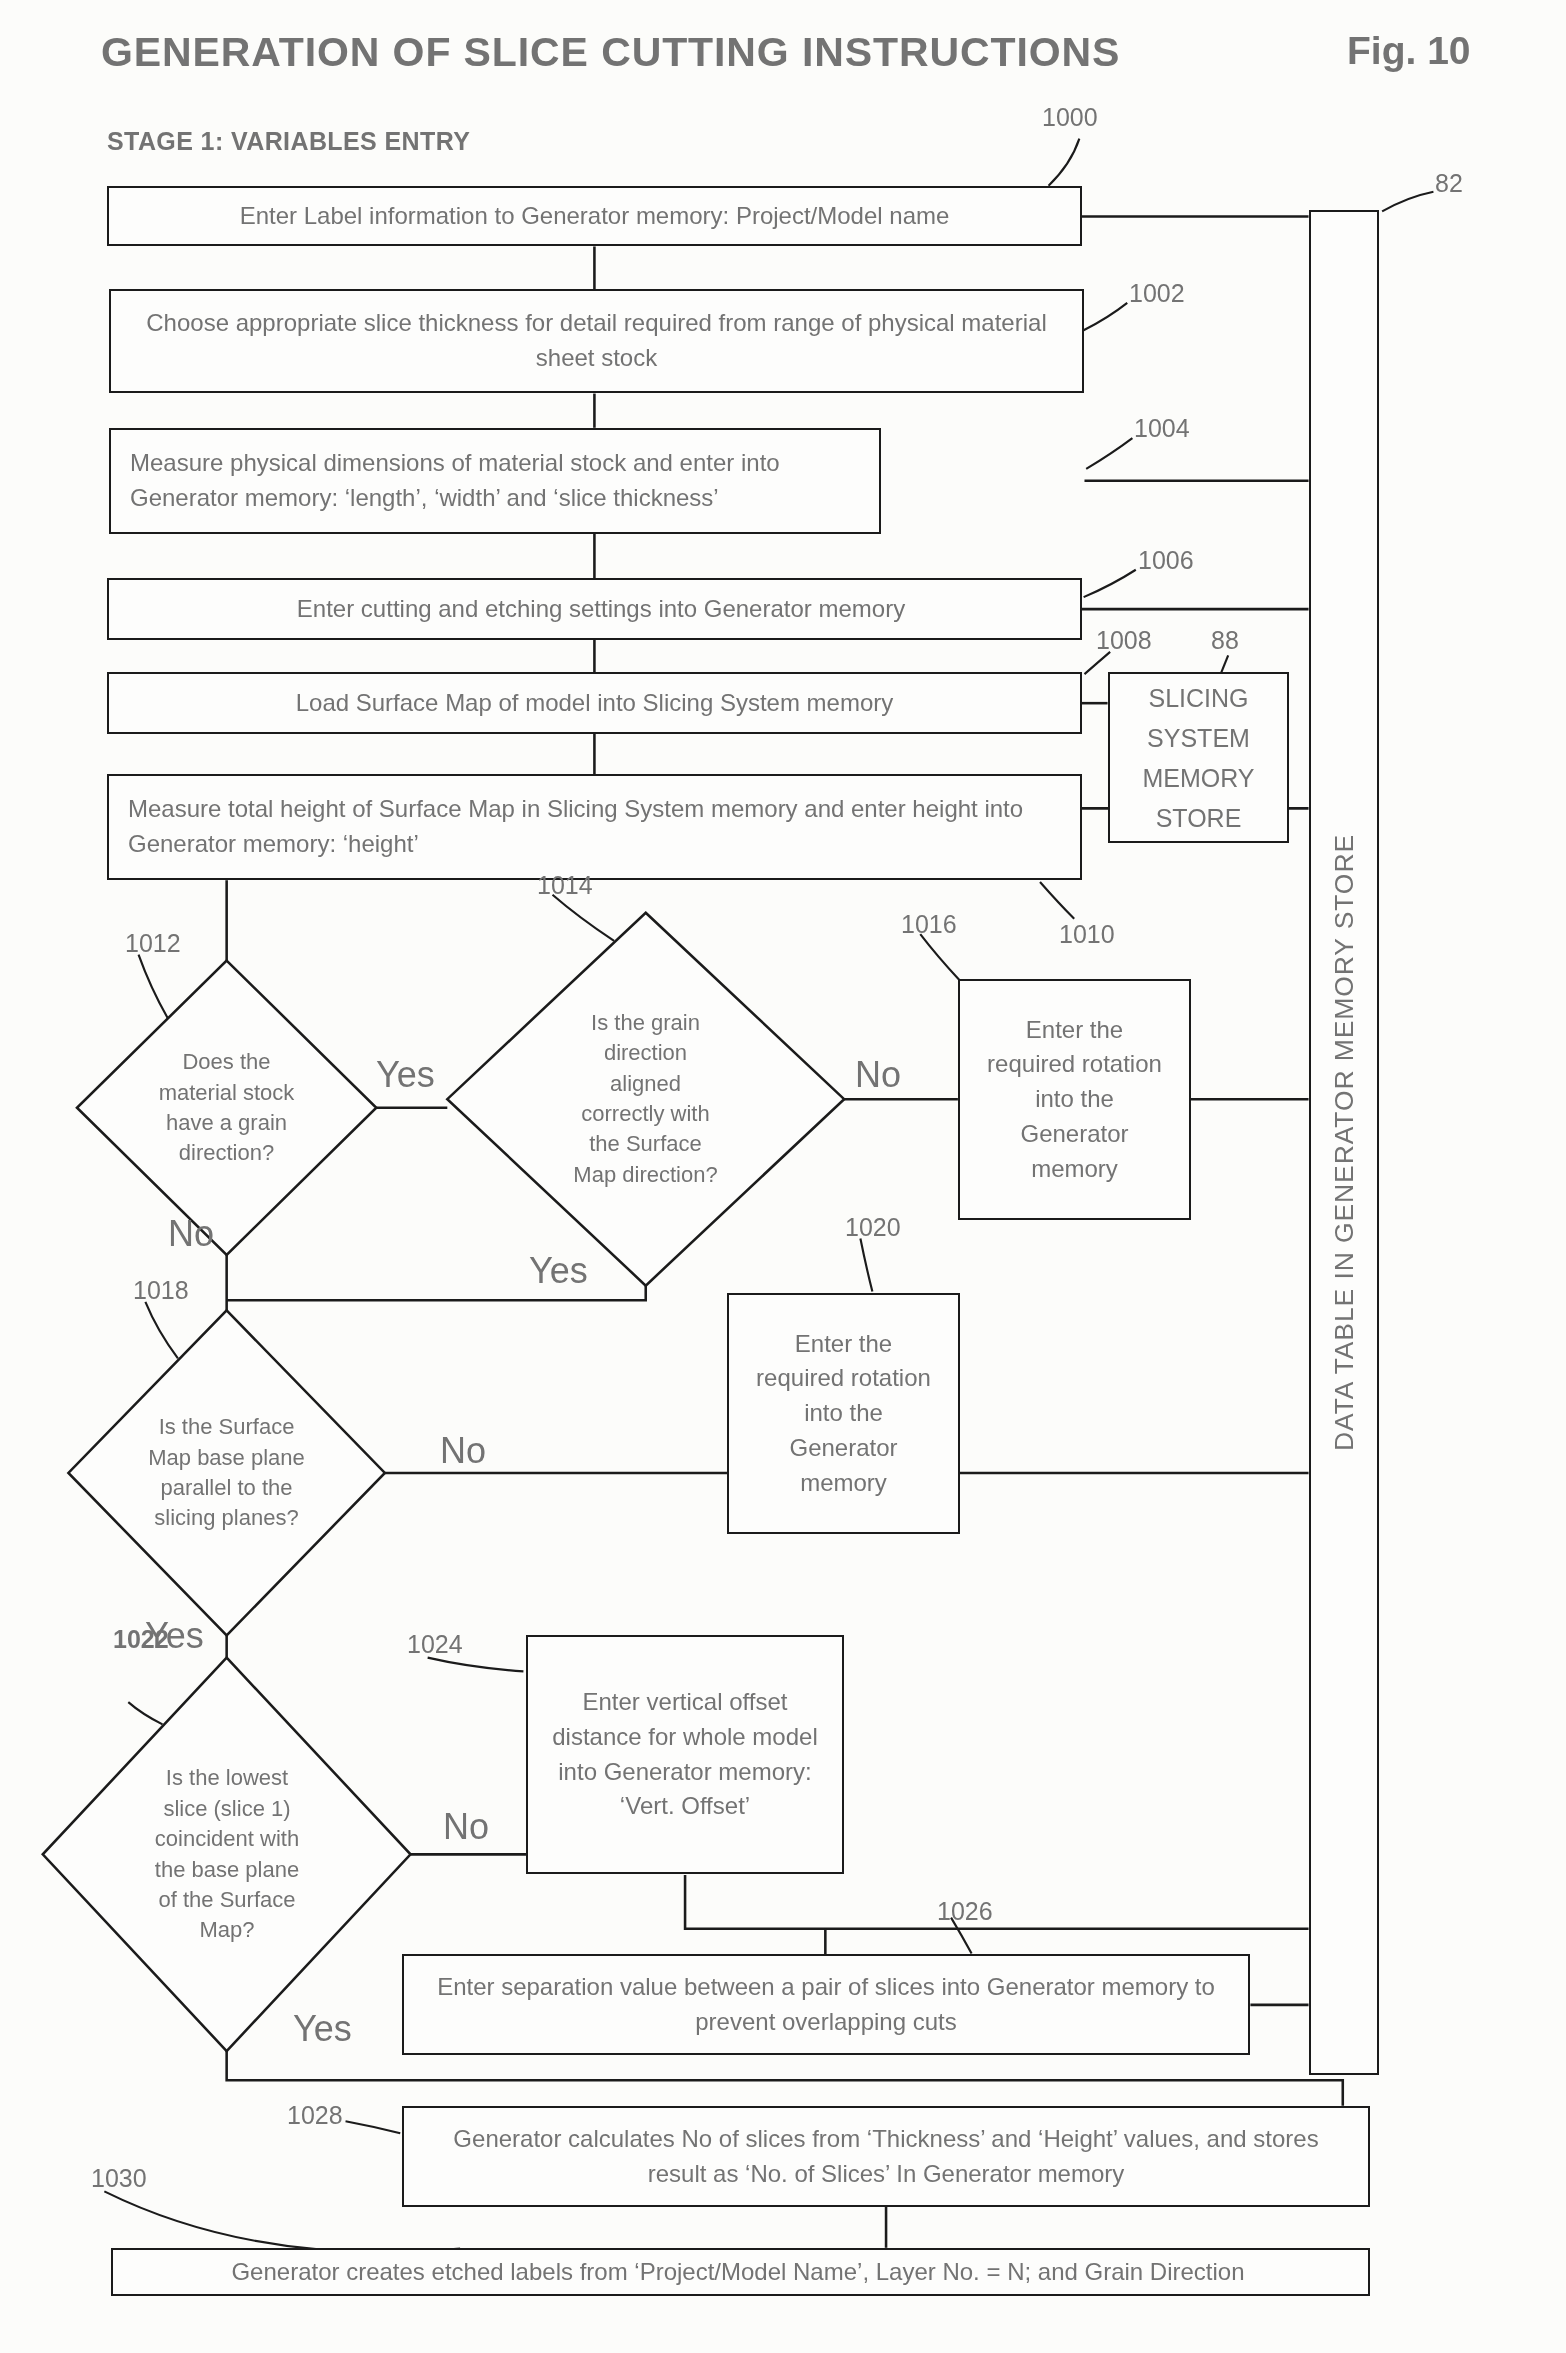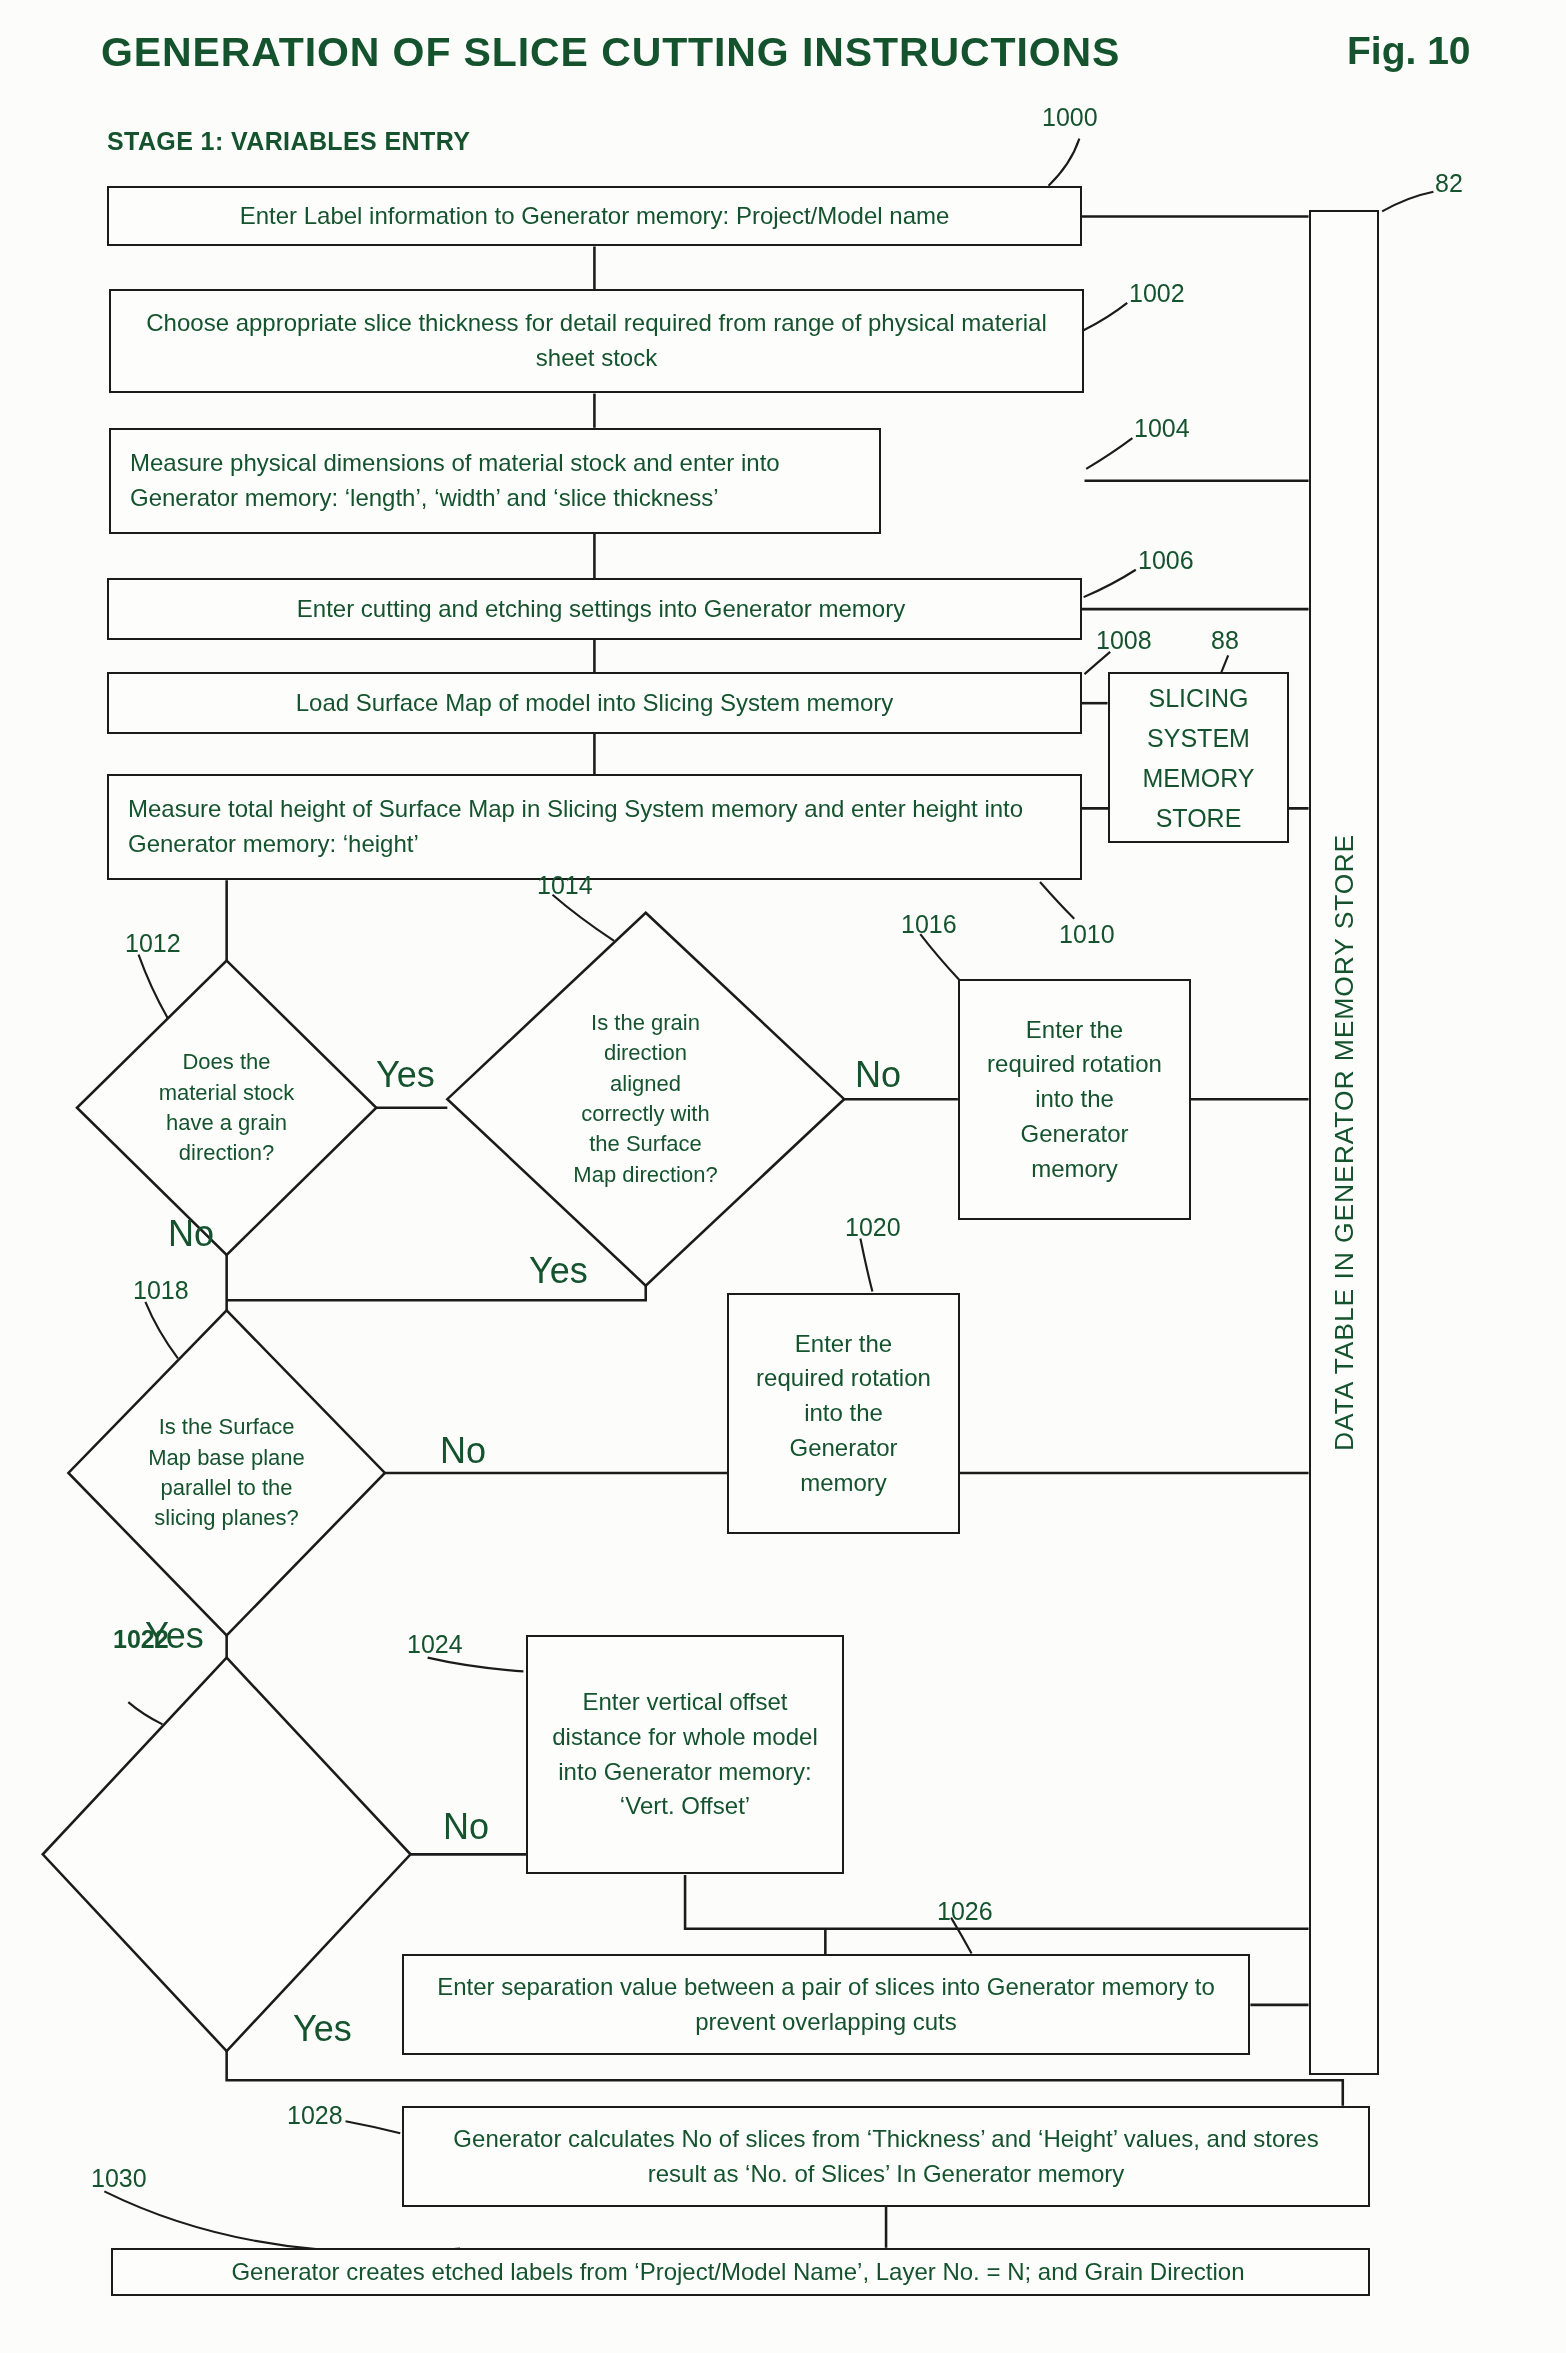--- a/index.html
+++ b/index.html
@@ -1,21 +1,21 @@
 <!DOCTYPE html>
 <html style="font-size:13.7px"><head>
 <meta charset="utf-8">
 <style>
   html,body{margin:0;padding:0;background:#e8e8e8;}
   #canvas{
     position:relative;
     width:1566px;height:2354px;
     background:#fcfcfa;
     font-family:"Liberation Sans", sans-serif;
-    color:#14532d;
+    color:#737373;
     overflow:hidden;
   }
   #lines{position:absolute;left:0;top:0;width:100%;height:100%;}
   .title{position:absolute;font-size:41px;font-weight:600;letter-spacing:0.9px;white-space:nowrap;}
   .figlabel{position:absolute;font-size:39px;font-weight:600;white-space:nowrap;}
   .stage{position:absolute;font-size:25px;font-weight:600;letter-spacing:0.4px;white-space:nowrap;}
   .box{
     position:absolute;box-sizing:border-box;
     border:2.6px solid #1b1b1b;background:#fdfdfc;
     display:flex;align-items:center;justify-content:center;
@@ -122,20 +122,21 @@
   <div class="box" style="left:111px;top:2248px;width:1259px;height:48px;padding-left:14px;">Generator creates etched labels from ‘Project/Model Name’, Layer No. = N; and Grain Direction</div>
 
   <div class="box store" style="left:1108px;top:672px;width:181px;height:171px;">SLICING SYSTEM MEMORY STORE</div>
   <div class="tallbox" style="left:1309px;top:210px;width:70px;height:1865px;">
     <span>DATA TABLE IN GENERATOR MEMORY STORE</span>
   </div>
 
   <div class="diamond-text" style="left:141px;top:1018px;width:171px;height:180px;">Does the material stock have a grain direction?</div>
   <div class="diamond-text" style="left:566px;top:975px;width:159px;height:248px;">Is the grain direction aligned correctly with the Surface Map direction?</div>
   <div class="diamond-text" style="left:147px;top:1366px;width:159px;height:214px;">Is the Surface Map base plane parallel to the slicing planes?</div>
+  <div class="diamond-text" style="left:150px;top:1726px;width:154px;height:257px;">Is the lowest slice (slice 1) coincident with the base plane of the Surface Map?</div>
 
   <div class="edge-label" style="left:376px;top:1054px;">Yes</div>
   <div class="edge-label" style="left:855px;top:1054px;">No</div>
   <div class="edge-label" style="left:168px;top:1213px;">No</div>
   <div class="edge-label" style="left:529px;top:1250px;">Yes</div>
   <div class="edge-label" style="left:440px;top:1430px;">No</div>
   <div class="edge-label" style="left:145px;top:1615px;">Yes</div>
   <div class="edge-label" style="left:443px;top:1806px;">No</div>
   <div class="edge-label" style="left:293px;top:2008px;">Yes</div>
 

